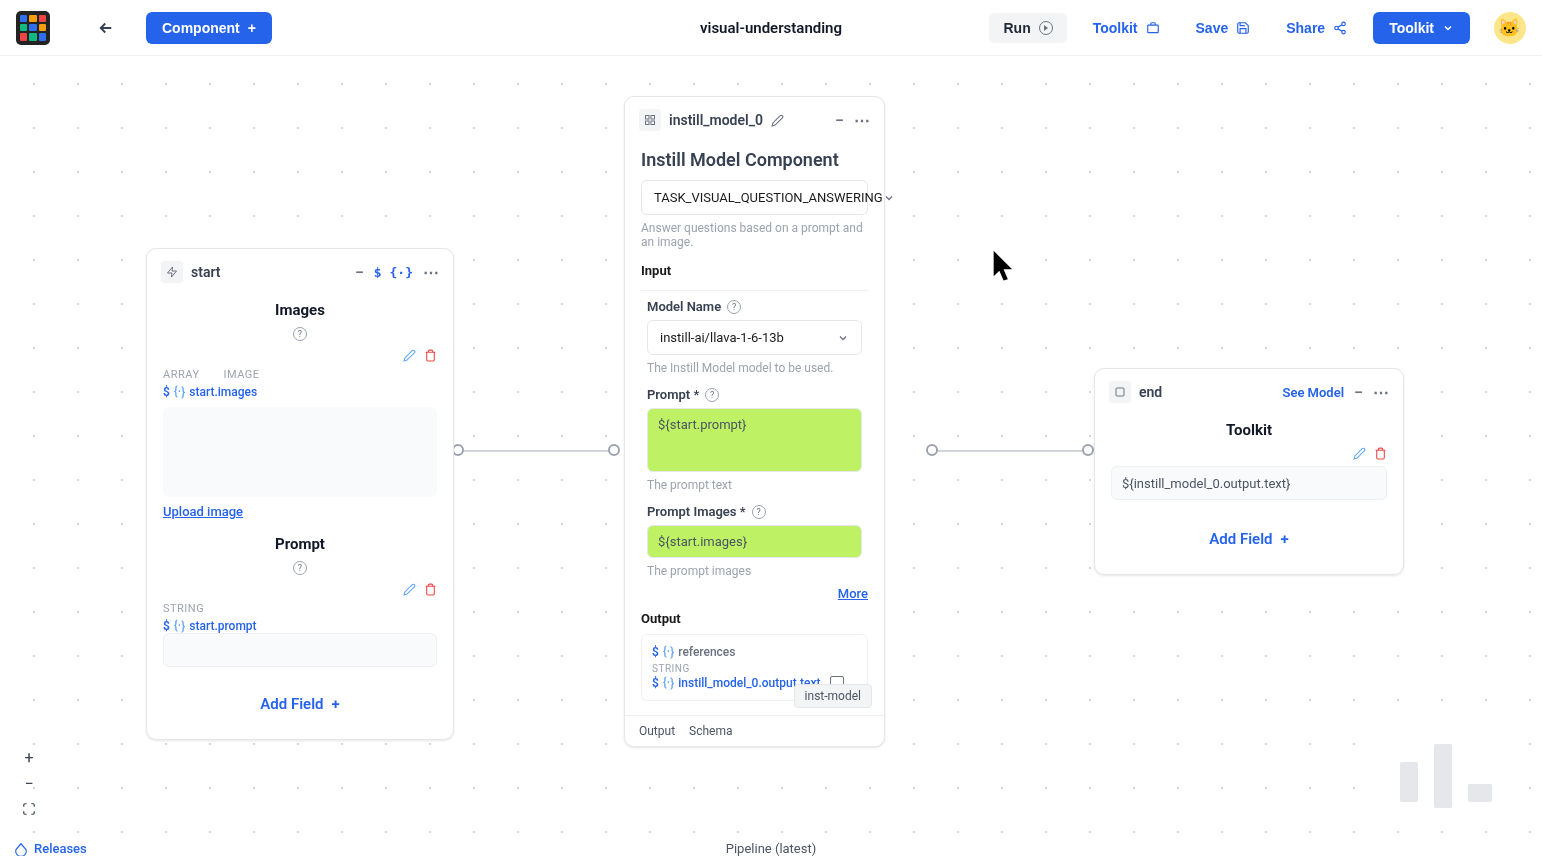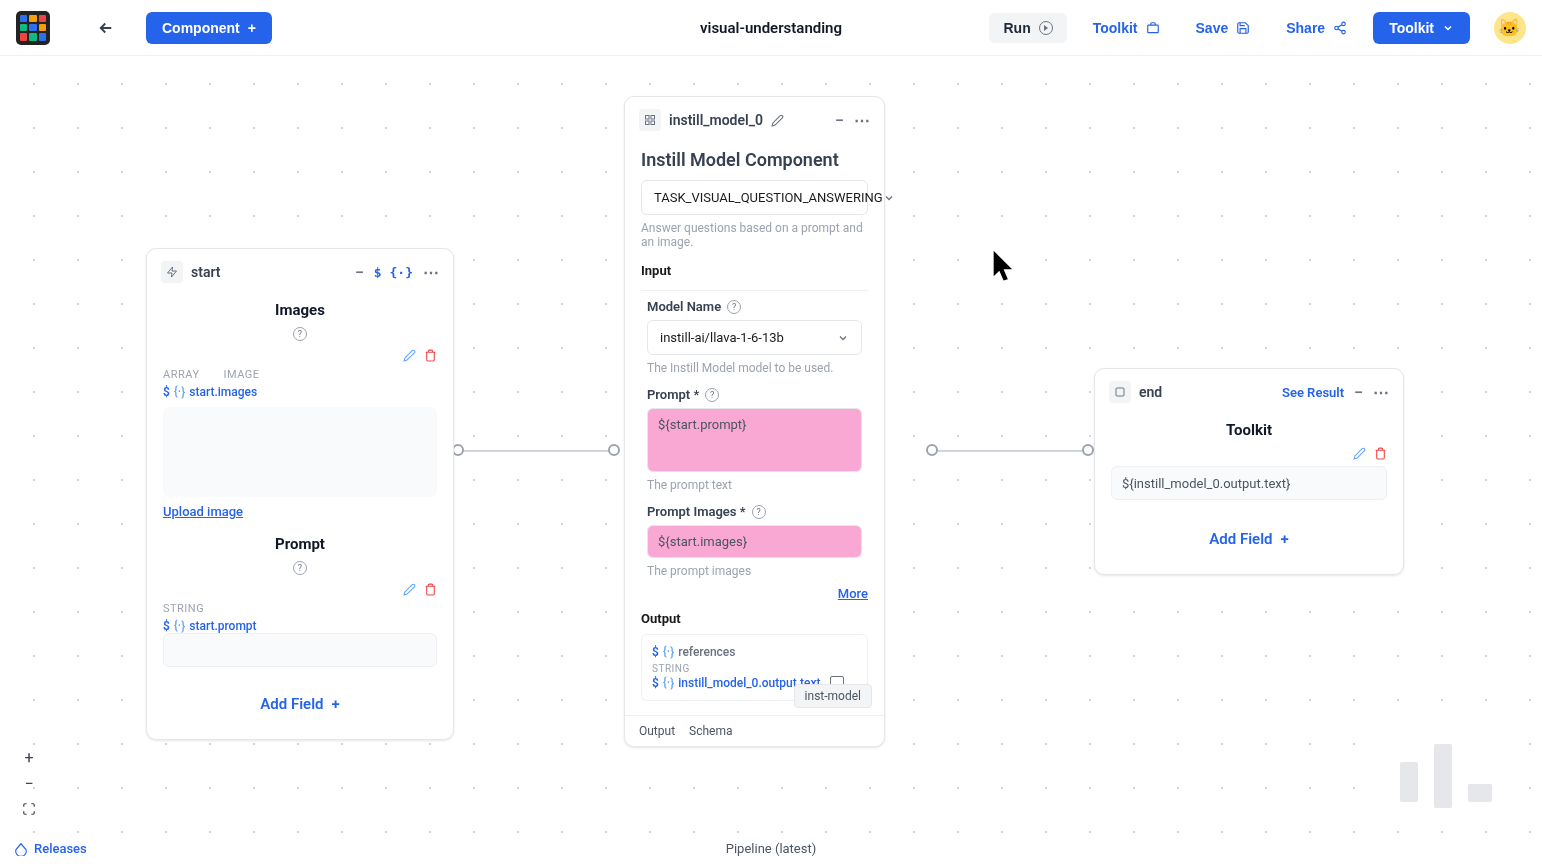--- a/index.html
+++ b/index.html
@@ -146,21 +146,21 @@
 .label-sm { font-size:13px;font-weight:600;color:#374151;display:flex;align-items:center;gap:6px;margin-bottom:6px; }
 .select {
   width:100%;border:1px solid #e5e7eb;border-radius:6px;padding:9px 12px;
   font-size:13px;display:flex;align-items:center;justify-content:space-between;cursor:pointer;
   background:#fff;
 }
 .hint { font-size:12px;color:#9ca3af;margin-top:6px; }
 .textarea {
   width:100%;border:1px solid #e5e7eb;border-radius:6px;padding:8px 10px;
   font-size:13px;color:#4b5563;min-height:64px;resize:both;
-  position:relative;background:#f9a8d4;
+  position:relative;background:#bef264;
 }
 .textarea.small { min-height:34px; }
 .more-link { text-align:right;color:#2563eb;font-size:13px;text-decoration:underline;font-weight:500;cursor:pointer; }
 .section-rule { border-top:1px solid #eef0f3;margin:12px 0 8px; }
 .output-ref-box {
   border:1px solid #eef0f3;border-radius:6px;padding:10px 10px;font-size:12px;
 }
 .type-tag { color:#9ca3af;font-size:10px;letter-spacing:0.5px;margin:4px 0 2px; }
 .copy-icon {
   width:14px;height:14px;border:1px solid #6b7280;border-radius:2px;display:inline-block;margin-left:6px;
@@ -473,21 +473,21 @@
 
   <div class="node" style="left:1094px;top:312px;width:310px;">
     <div class="node-header">
       <span class="icon-box">
         <svg width="12" height="12" viewBox="0 0 24 24" fill="none" stroke="#6b7280" stroke-width="2">
             <rect x="4" y="4" width="16" height="16" rx="2"></rect>
           </svg>
       </span>
       <span>end</span>
       <div class="node-header-actions">
-        <span class="see-result">See Result</span>
+        <span class="see-result">See Model</span>
         <span>−</span>
         <span>⋯</span>
       </div>
     </div>
     <div class="node-body">
       <div class="field-title">
         <span>Toolkit</span>
         <span class="field-side-actions" style="margin-left:auto;">
           <span>
             <svg width="13" height="13" viewBox="0 0 24 24" fill="none" stroke="#60a5fa" stroke-width="2">

